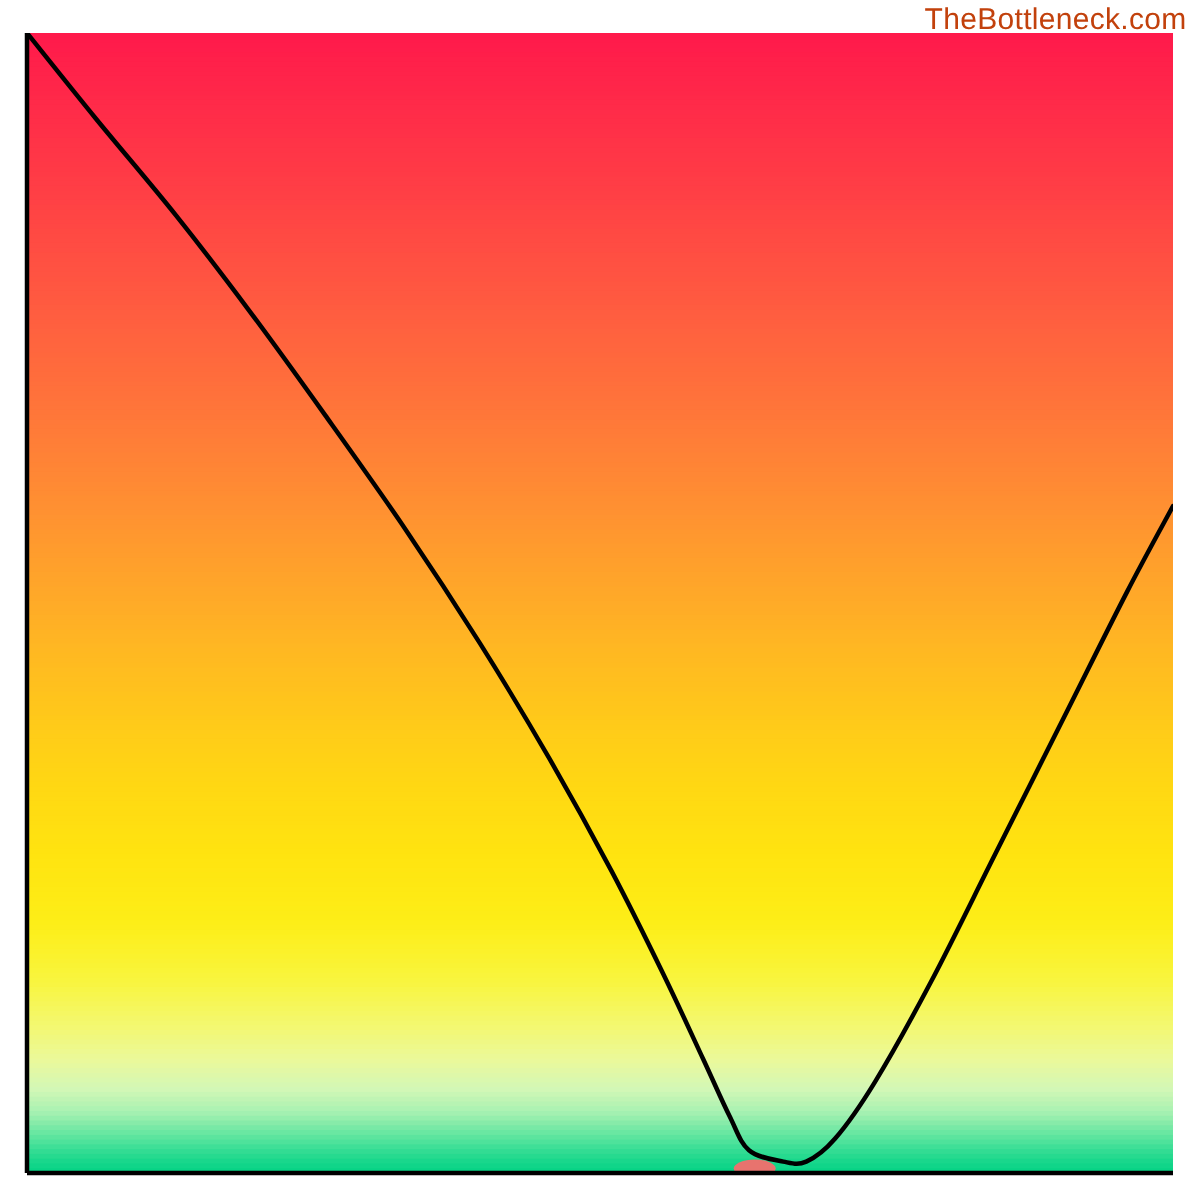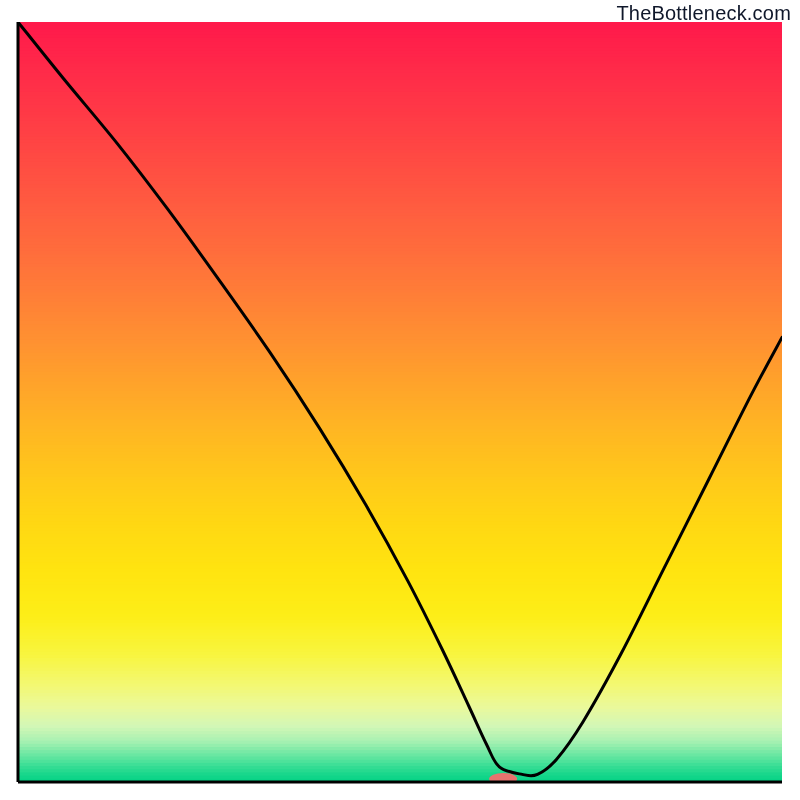--- a/index.html
+++ b/index.html
@@ -14,21 +14,21 @@
     position: relative;
     width: 800px;
     height: 800px;
   }
   .watermark {
     position: absolute;
     top: 2px;
     right: 9px;
     font-family: Arial, Helvetica, sans-serif;
     font-size: 20px;
-    color: #0f172a;
+    color: #c2410c;
     letter-spacing: 0.2px;
     z-index: 4;
   }
   svg {
     display: block;
   }
 </style>
 </head>
 <body>
 <div class="wrap">

